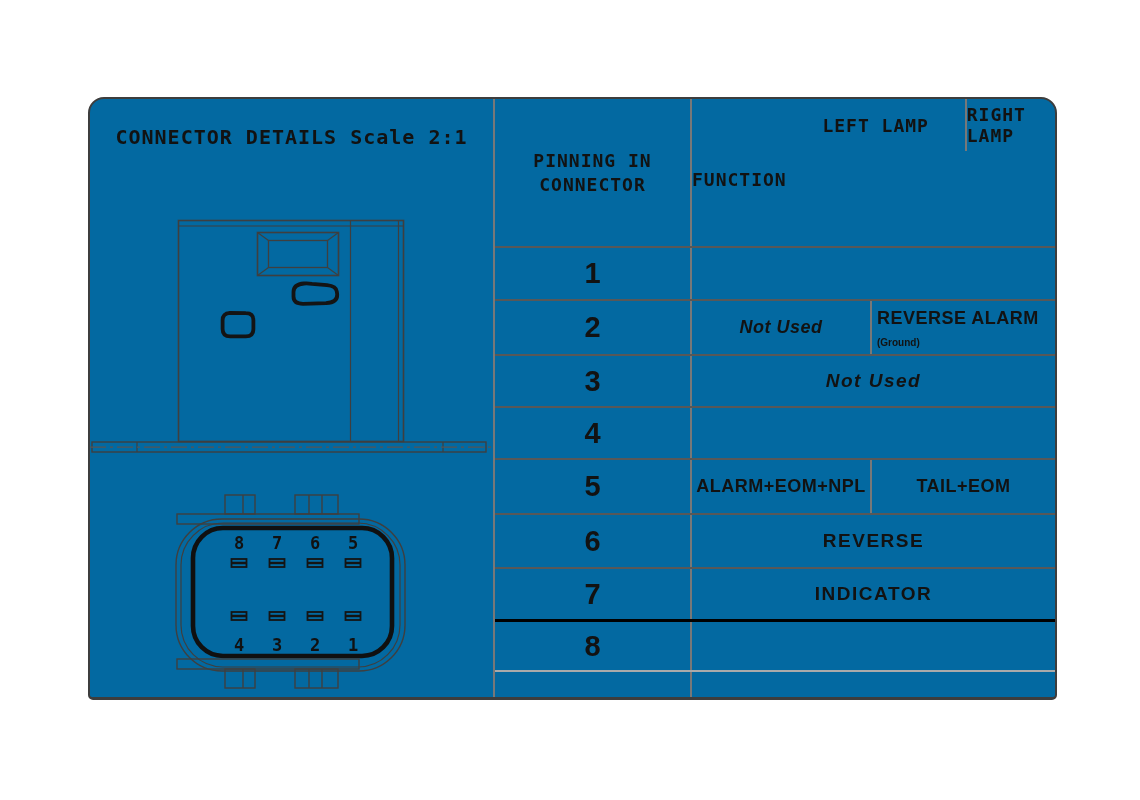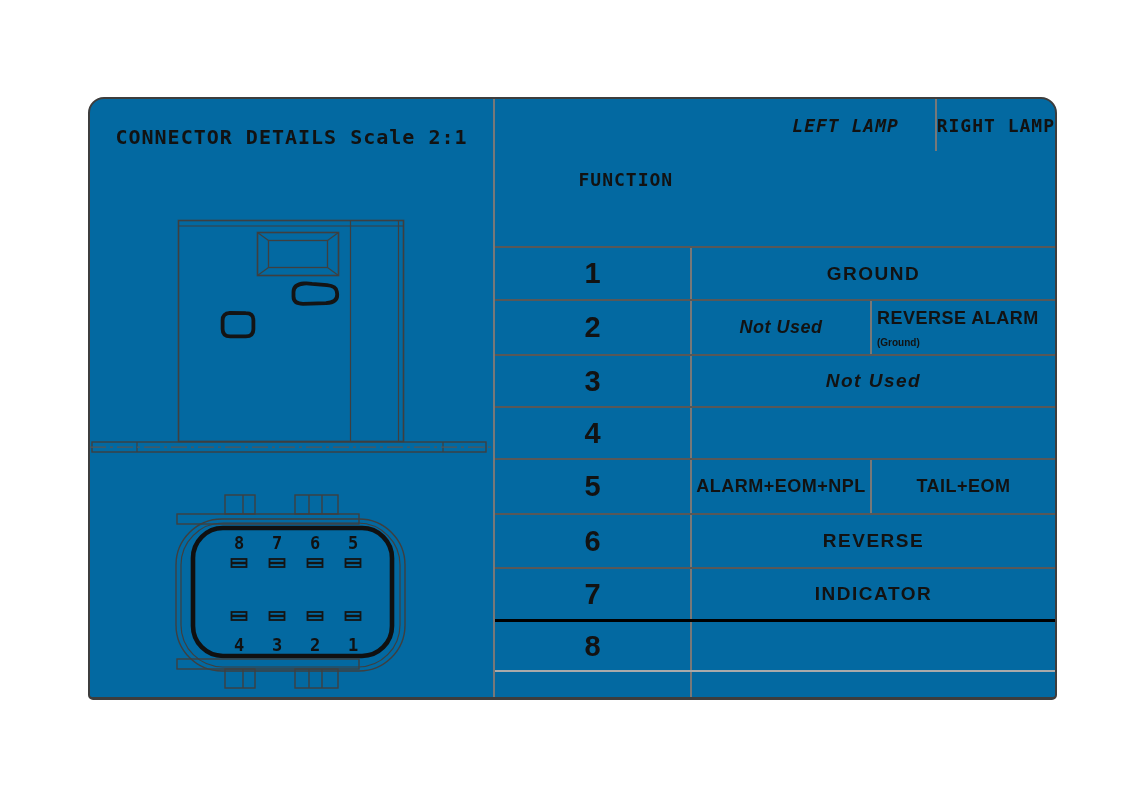--- a/index.html
+++ b/index.html
@@ -30,21 +30,21 @@
   .hdr-pin {
     width:197px; border-right:2px solid #787878;
     display:flex; flex-direction:column; align-items:center; justify-content:center;
     font-size:18px; letter-spacing:1px; line-height:24px;
   }
   .hdr-fn { flex:1; display:flex; flex-direction:row; }
   .hdr-fn-title { flex:1; display:flex; align-items:center; justify-content:center;
     font-size:18px; letter-spacing:1px; padding-top:14px; }
   .hdr-fn-sub { height:52px; display:flex; }
   .hdr-sub-left { width:180px; border-right:2px solid #787878;
-    display:flex; align-items:center; justify-content:center; font-size:18px; letter-spacing:1px;font-style:italic; }
+    display:flex; align-items:center; justify-content:center; font-size:18px; letter-spacing:1px; }
   .hdr-sub-right { flex:1; display:flex; align-items:center; justify-content:center;
     font-size:18px; letter-spacing:1px; }
 
   .row { display:flex; border-bottom:2px solid #585858; }
   .row.thick { border-bottom:3px solid #000000; }
   .row.light { border-bottom:2px solid #aaaaaa; }
   .row.last { border-bottom:none; flex:1; }
 
   .pin-cell {
     width:197px; border-right:2px solid #787878;
@@ -176,32 +176,35 @@
           <line x1="219" y1="570" x2="219" y2="589"></line>
           <line x1="232" y1="570" x2="232" y2="589"></line>
         </g>
       </g>
     </svg>
   </div>
 
   <div class="table-area">
 
     <div class="hdr-row">
+      <div class="hdr-pin mono">
+        <span>PINNING IN</span>
+        <span>CONNECTOR</span>
+      </div>
       <div class="hdr-fn">
         <div class="hdr-fn-title mono">FUNCTION</div>
         <div class="hdr-fn-sub">
           <div class="hdr-sub-left mono">LEFT LAMP</div>
           <div class="hdr-sub-right mono">RIGHT LAMP</div>
         </div>
       </div>
     </div>
 
     <div class="row" style="height:53px">
       <div class="pin-cell">1</div>
-      <div class="fn-span">GROUND</div>
     </div>
 
     <div class="row" style="height:55px">
       <div class="pin-cell">2</div>
       <div class="fn-left italic">Not Used</div>
       <div class="fn-right stacked">
         <span>REVERSE ALARM</span>
         <span class="fn-note">(Ground)</span>
       </div>
     </div>

